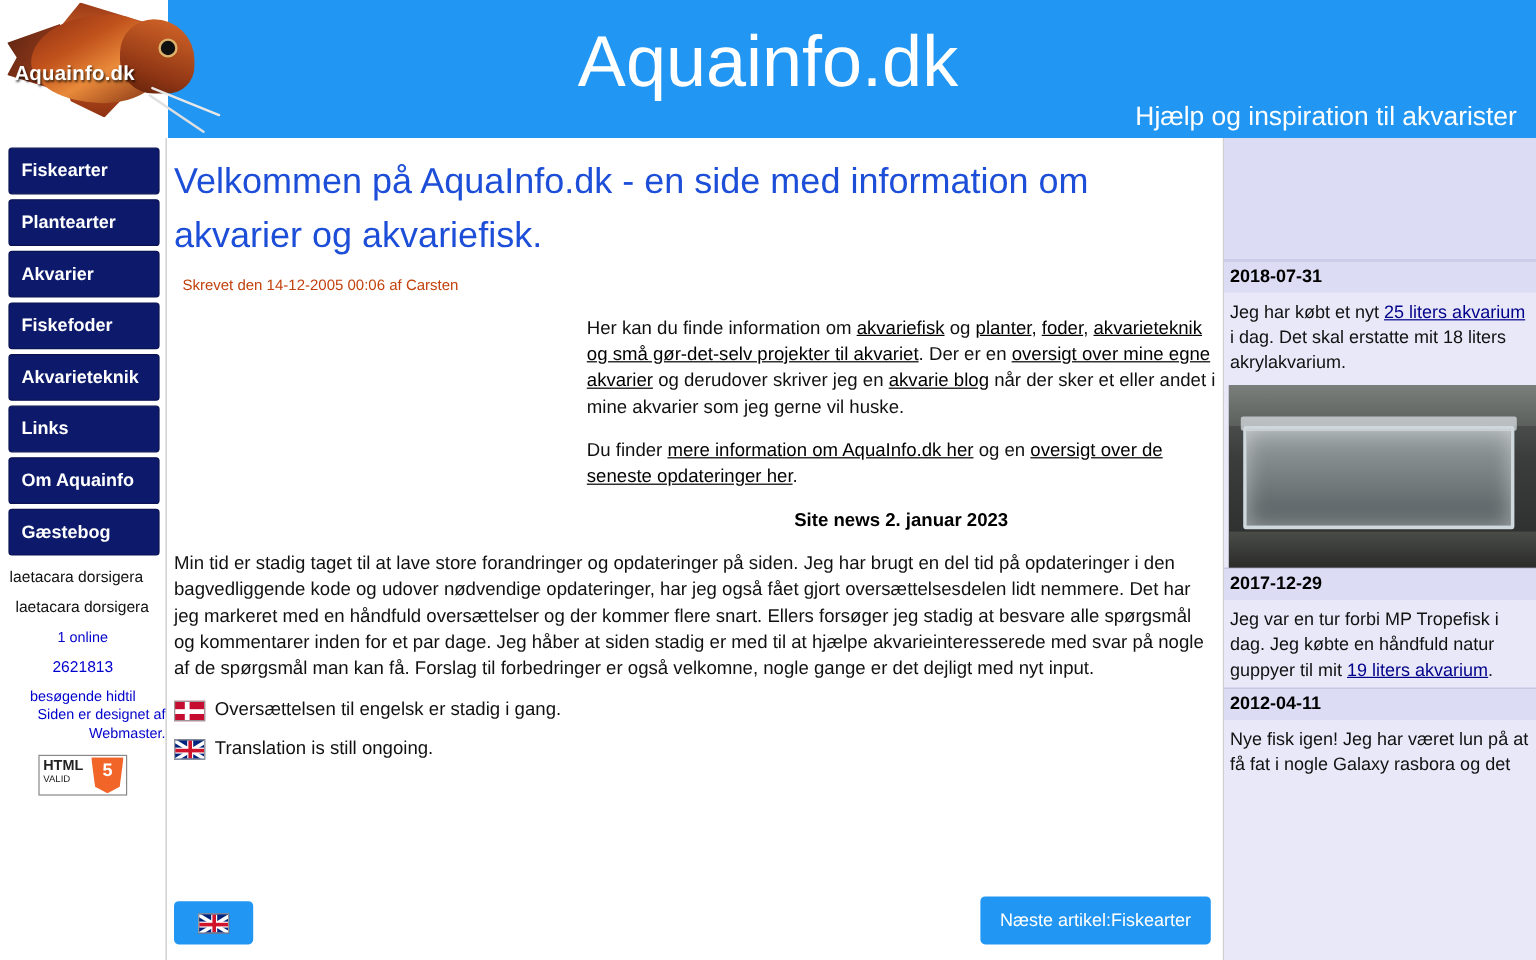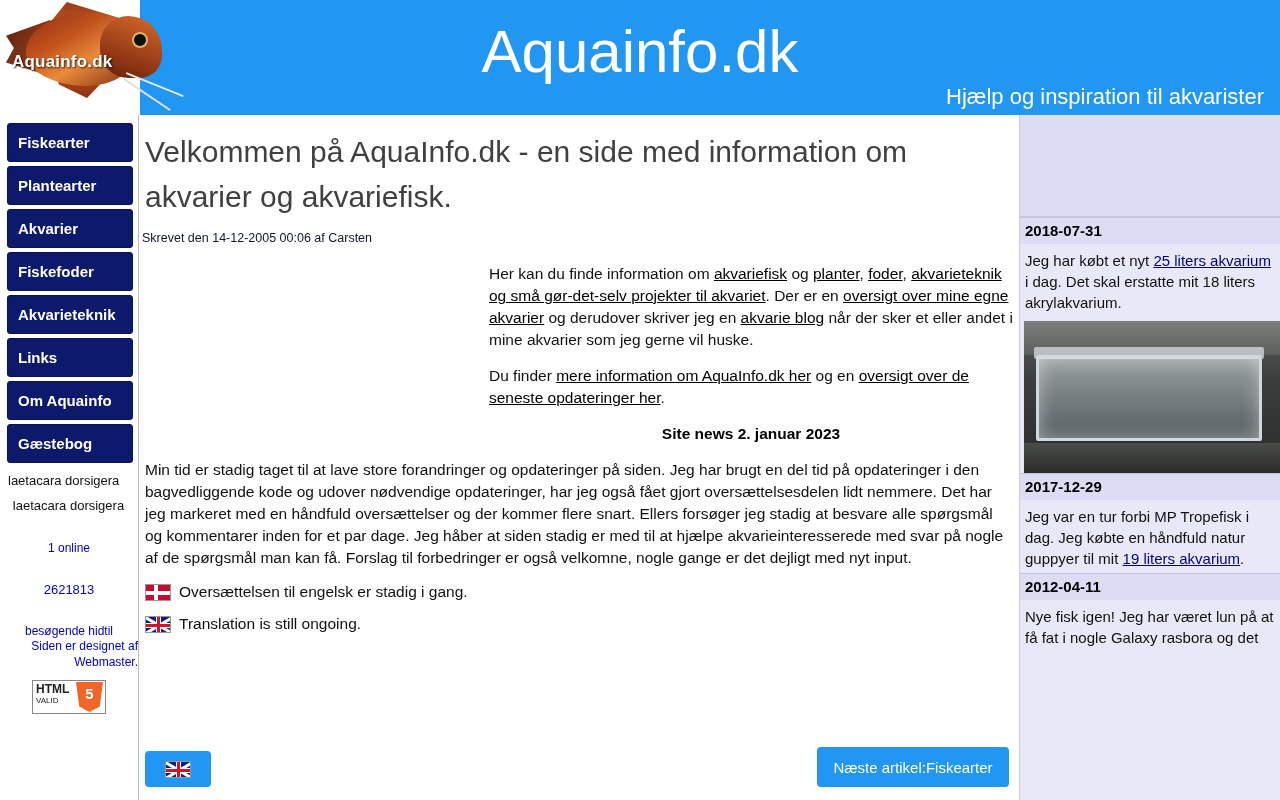--- a/index.html
+++ b/index.html
@@ -178,21 +178,21 @@
     text-align: center;
     font-size: 13px;
     color: #111111;
     line-height: 16px;
     margin-top: 10px;
   }
   .side-stat {
     text-align: center;
     font-size: 12px;
     color: #0000cc;
-    margin-top: 27px;
+    margin-top: 10px;
   }
   .side-stat-big { font-size: 13px; }
   .side-credit {
     text-align: right;
     font-size: 12px;
     color: #0000cc;
     margin-top: 0;
     line-height: 16px;
   }
   .side-credit a { color: #0000cc; }
@@ -220,26 +220,26 @@
     color: #fff; font-size: 15px; font-weight: bold;
     text-align: center; line-height: 24px;
   }
 
   
   .article-title {
     margin: 14px 16px 0 6px;
     font-size: 30px;
     line-height: 45px;
     font-weight: normal;
-    color: #404040;
+    color: #1d4ed8;
   }
   .article-meta {
-    margin: 12px 0 0 3px;
+    margin: 12px 0 0 13px;
     font-size: 12.5px;
-    color: #0f172a;
+    color: #c2410c;
   }
   .body-wrap {
     position: relative;
     margin-top: 18px;
     padding: 0 6px;
   }
   .text-indent-block { padding-left: 344px; }
   p.para {
     margin: 0 0 14px 0;
     font-size: 15.5px;

